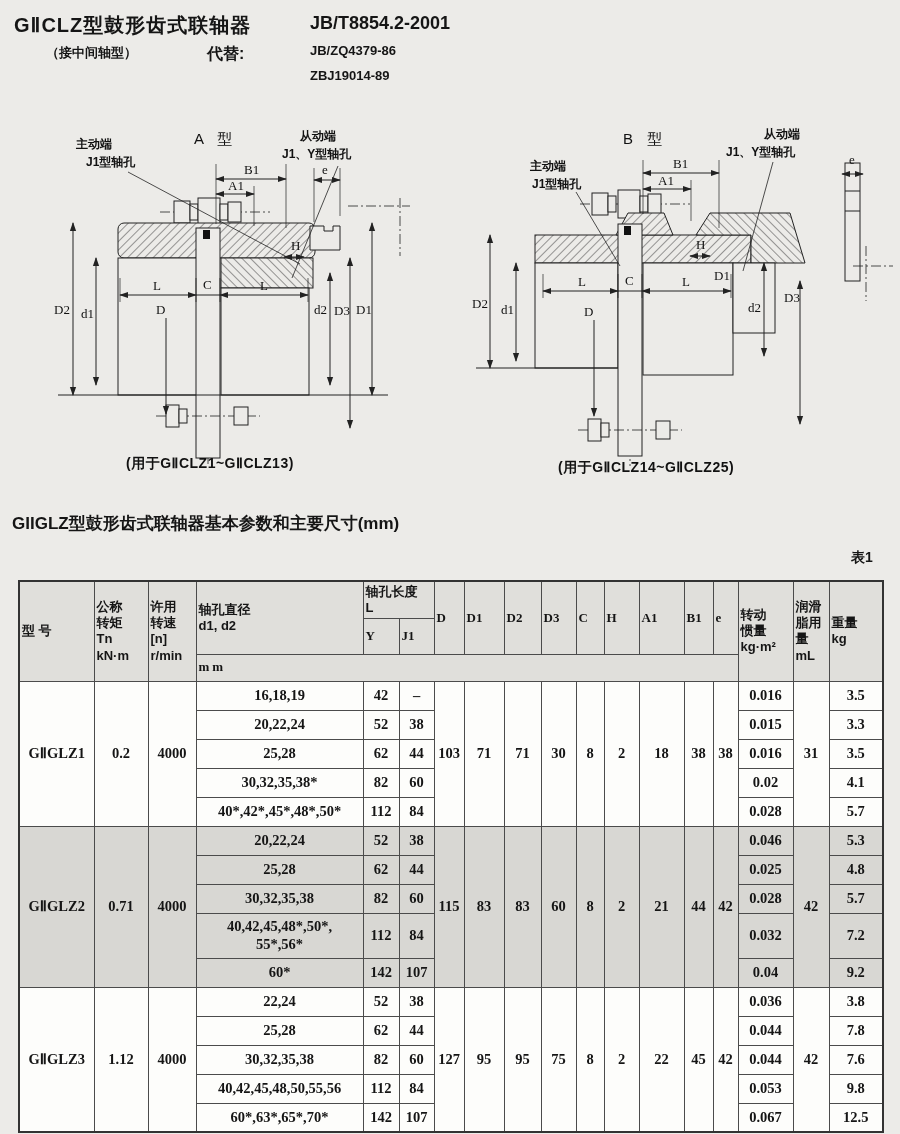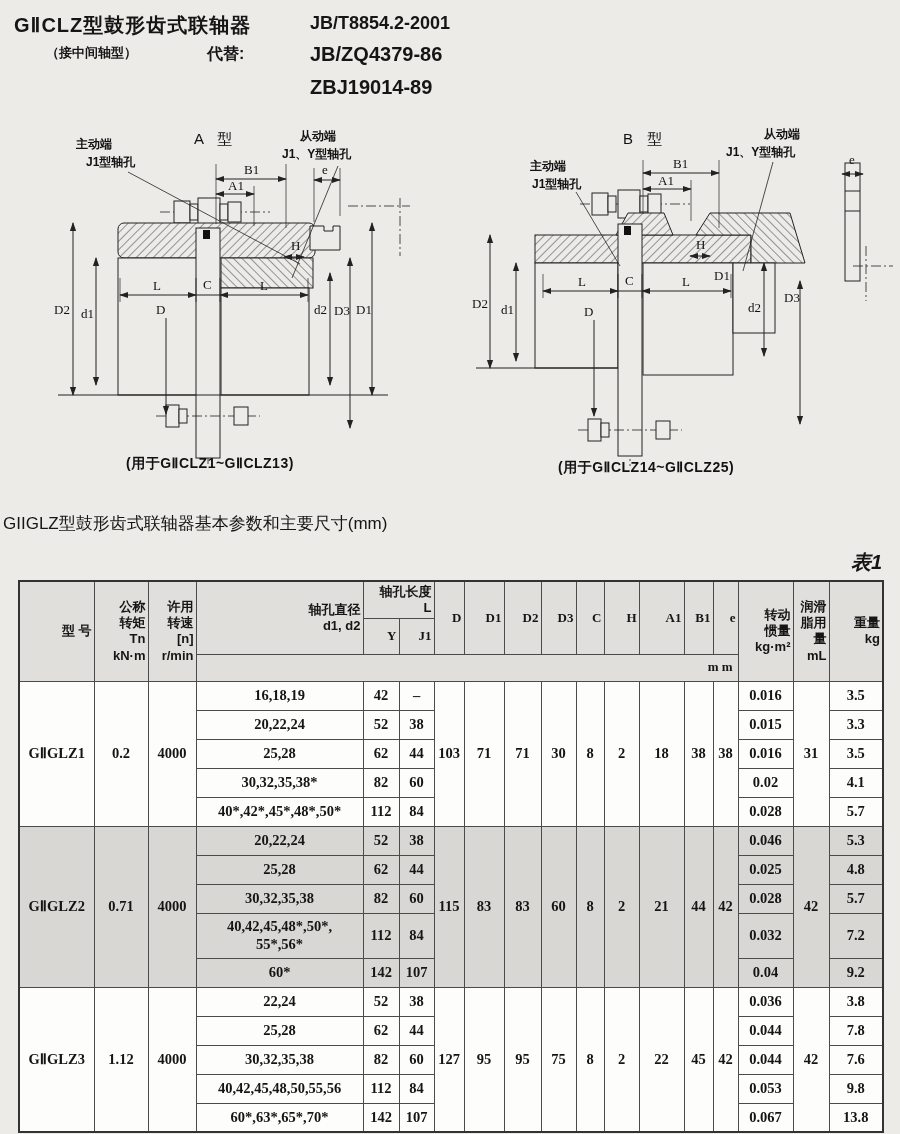--- a/index.html
+++ b/index.html
@@ -5,42 +5,42 @@
   html,body{margin:0;padding:0;}
   body{width:900px;height:1134px;background:#ecebe8;font-family:"Liberation Sans",sans-serif;color:#151515;}
   .page{position:relative;width:900px;height:1134px;background:#ecebe8;overflow:hidden;}
 
   
   .main-title{position:absolute;left:14px;top:12px;font-size:20px;font-weight:bold;letter-spacing:1px;}
   .sub-title{position:absolute;left:46px;top:44px;font-size:13px;font-weight:bold;}
   .replace-label{position:absolute;left:207px;top:44px;font-size:16px;font-weight:600;text-align:right;}
   .standards{position:absolute;left:310px;top:13px;font-weight:bold;}
   .std1{font-size:18px;margin-bottom:9px;}
-  .std{font-size:20px;margin-bottom:10px;}
+  .std{font-size:13px;margin-bottom:10px;}
 
   
   svg.drawing{position:absolute;}
   svg .part{fill:#ecebe8;stroke:#222;}
   svg text{fill:#111;stroke:none;}
   .cn{font:bold 12px "Liberation Sans",sans-serif;}
   .ttl{font-size:15px;letter-spacing:5px;}
   .dim{font:13px "Liberation Serif",serif;}
   .cap{font:bold 14px "Liberation Sans",sans-serif;letter-spacing:0.5px;}
   .cl{stroke-dasharray:10 3 2 3;stroke-width:0.8;}
   .ext{stroke-width:0.7;}
   .ldr{stroke-width:0.8;}
 
   
-  .section-heading{position:absolute;left:3px;top:512px;font-size:17px;font-weight:normal;}
-  .table-label{position:absolute;left:851px;top:549px;font-size:20px;font-weight:bold;font-style:italic;}
+  .section-heading{position:absolute;left:12px;top:512px;font-size:17px;font-weight:bold;}
+  .table-label{position:absolute;left:851px;top:549px;font-size:14px;font-weight:bold;}
 
   
   table.params{position:absolute;left:18px;top:580px;width:864px;border-collapse:collapse;table-layout:fixed;border:2px solid #333;}
   table.params th,table.params td{border:1px solid #4b4b4b;padding:0 2px;vertical-align:middle;}
-  table.params th{background:#e0dfdb;font-size:13px;font-weight:bold;text-align:right;line-height:1.25;}
+  table.params th{background:#e0dfdb;font-size:13px;font-weight:bold;text-align:left;line-height:1.25;}
   table.params td{background:#fdfdfb;text-align:center;}
   tr.shade td{background:#d8d7d3;}
   .pre{white-space:pre-line;}
   .num{font-family:"Liberation Serif",serif;font-weight:bold;font-size:14.5px;}
   td.bore{text-align:left;padding-left:12px;white-space:pre-line;line-height:1.2;}
   th.unit{font-family:"Liberation Serif",serif;letter-spacing:3px;font-size:13px;}
 </style>
 </head>
 <body>
 
@@ -441,17 +441,17 @@
           <td class="num">112</td>
           <td class="num">84</td>
           <td class="num">0.053</td>
           <td class="num">9.8</td>
         </tr>
         <tr style="height: 29px;">
           <td class="bore num">60*,63*,65*,70*</td>
           <td class="num">142</td>
           <td class="num">107</td>
           <td class="num">0.067</td>
-          <td class="num">13.8</td>
+          <td class="num">12.5</td>
         </tr>
       </tbody>
     </table>
 </div>
 
 </body></html>

